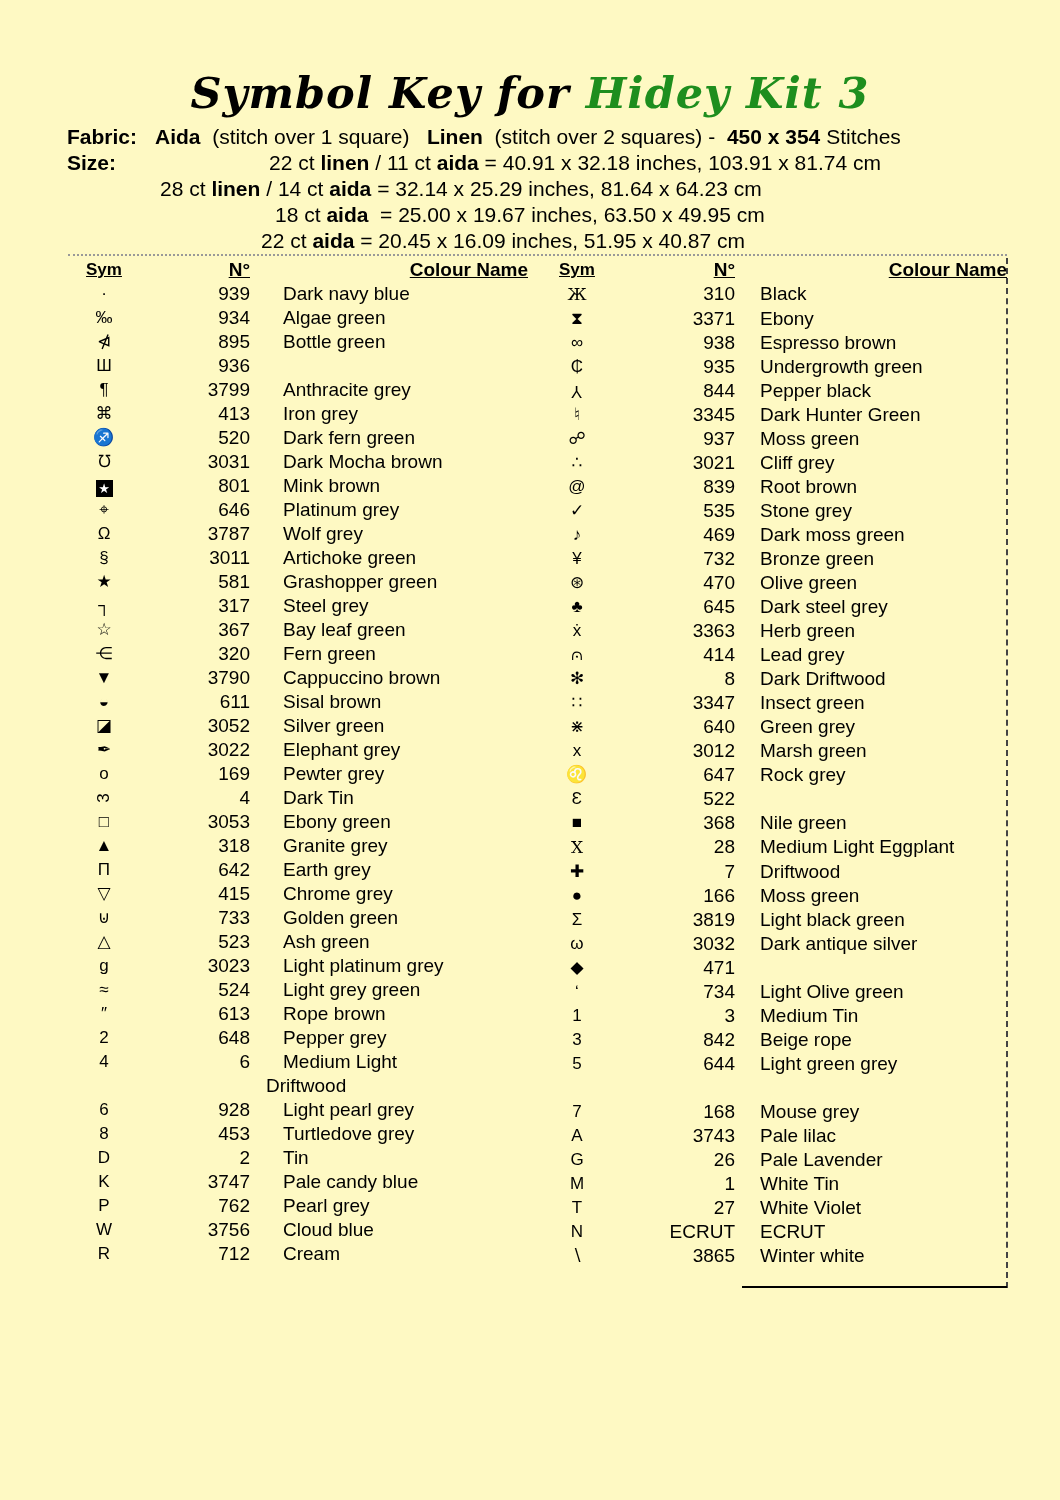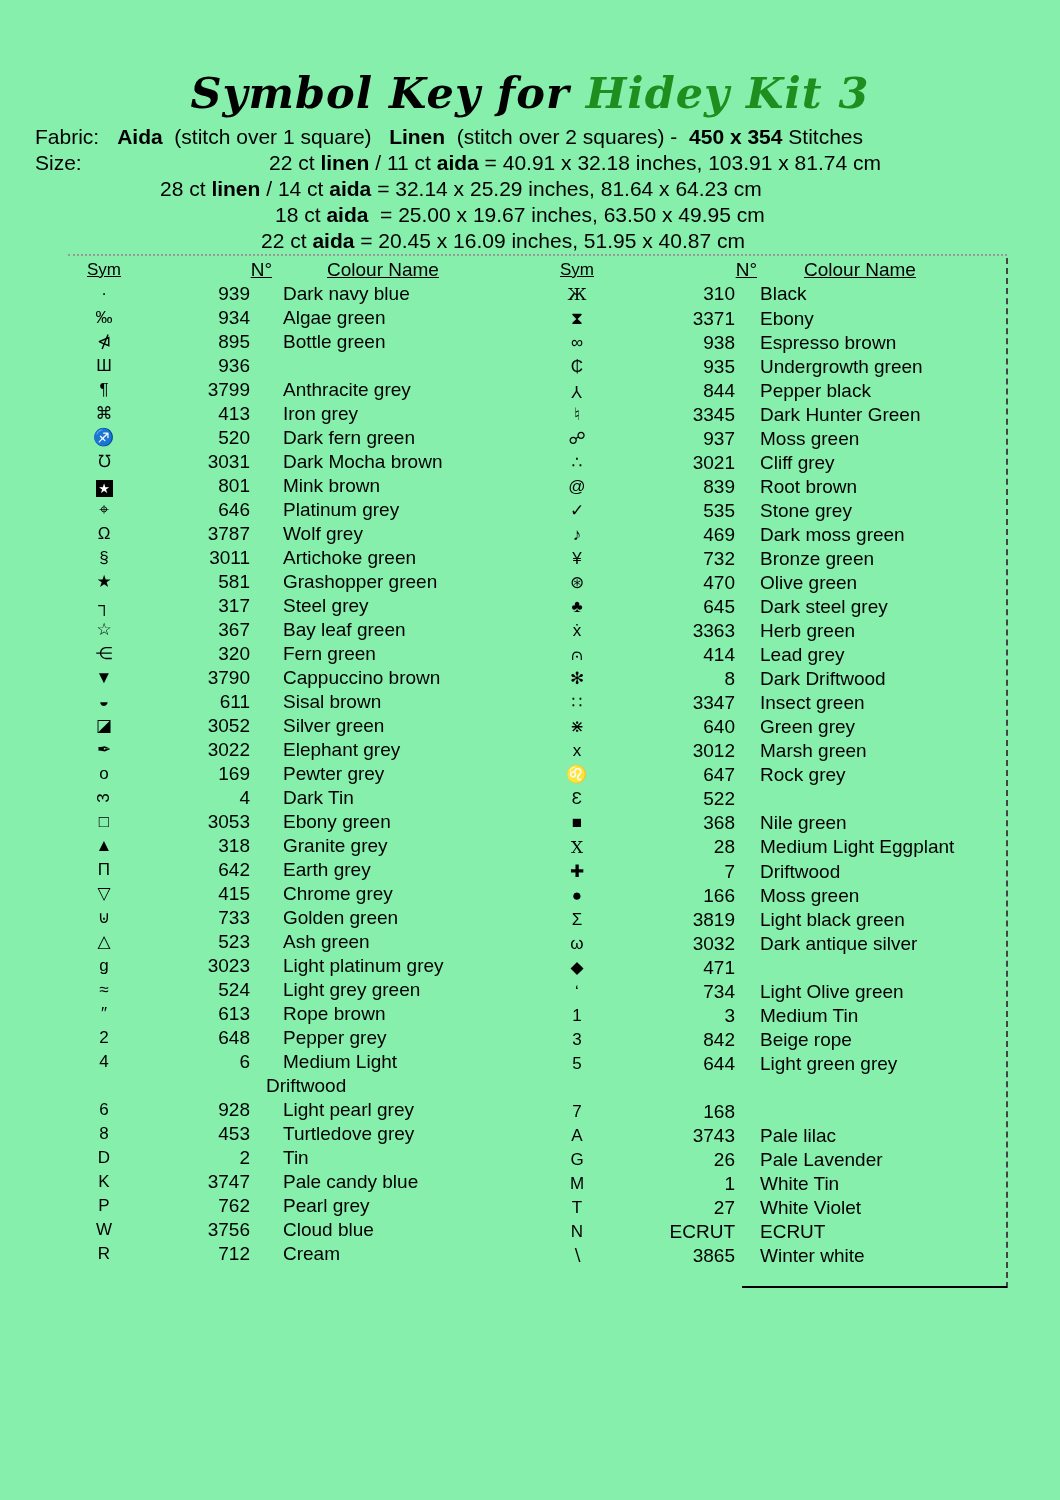--- a/index.html
+++ b/index.html
@@ -1,55 +1,55 @@
 <!DOCTYPE html>
 <html><head>
 <meta charset="utf-8">
 <style>
   html,body{margin:0;padding:0;background:#fff;}
-  .page{position:relative;width:1060px;height:1500px;background:#86efac;
+  .page{position:relative;width:1060px;height:1500px;background:#fef9c3;
         font-family:"Liberation Sans",sans-serif;color:#000;overflow:hidden;}
 
   
   .title{position:absolute;top:68px;left:0;width:100%;text-align:center;
          font-family:"DejaVu Serif",serif;font-style:italic;font-weight:bold;
          font-size:43px;letter-spacing:1px;white-space:nowrap;}
   .title .kit{margin-left:16px;}
 
   
   .info{position:absolute;left:35px;top:124px;font-size:21px;line-height:26px;width:990px;}
-  .info .lbl{font-weight:normal;display:inline-block;}
+  .info .lbl{font-weight:bold;display:inline-block;margin-left:32px;}
   .fabric-line .lbl{margin-right:18px;}
   .size-block{position:relative;}
   .size-block .lbl{position:absolute;left:0;top:0;}
   .size-line{white-space:nowrap;}
   .size-line:nth-child(2){padding-left:90px;text-align:center;}
   .size-line:nth-child(3){padding-left:125px;}
   .size-line:nth-child(4){padding-left:240px;}
   .size-line:nth-child(5){padding-left:226px;}
 
   
   .top-rule{position:absolute;left:68px;top:254px;width:939px;border-top:2px dotted #999;}
   .right-rule{position:absolute;left:1006px;top:258px;height:1030px;border-left:2px dashed #444;}
   .bottom-rule{position:absolute;left:742px;top:1286px;width:265px;border-top:2px solid #000;}
 
   
   .tgroup{position:absolute;top:258px;font-size:19px;}
   .tgroup.left{left:68px;width:460px;}
   .tgroup.right{left:545px;width:462px;}
-  .thead{display:flex;font-weight:normal;height:24px;line-height:24px;gap:22px;}
+  .thead{display:flex;font-weight:bold;height:24px;line-height:24px;}
   .thead span{text-decoration:underline;}
   .trow{display:flex;min-height:24px;line-height:24px;}
   .sym{width:72px;text-align:center;font-size:17px;}
   .num{width:110px;text-align:right;}
   .name{flex:1;padding-left:16px;text-indent:17px;white-space:pre-line;}
   .tgroup.right .sym{width:64px;}
   .tgroup.right .num{width:126px;}
   .tgroup.right .name{padding-left:25px;text-indent:0;}
-  .thead .name{text-indent:17px;}
+  .thead .name{text-indent:17px;text-align:right;}
   .tgroup.right .thead .name{text-indent:0;}
 
   
   .glyph{display:inline-block;}
   .g-inv{background:#000;color:#fff;width:17px;height:17px;line-height:18px;
          font-size:13px;vertical-align:-2px;}
   .g-rotm90{transform:rotate(-90deg);}
   .g-rot180{transform:rotate(180deg);}
   .g-serif{font-family:"DejaVu Serif",serif;}
 </style>
@@ -460,20 +460,21 @@
           <span class="name">Light green grey</span>
         </div>
         <div class="trow">
           <span class="sym"><span class="glyph"></span></span>
           <span class="num"></span>
           <span class="name"></span>
         </div>
         <div class="trow">
           <span class="sym"><span class="glyph">7</span></span>
           <span class="num">168</span>
+          <span class="name">Mouse grey</span>
         </div>
         <div class="trow">
           <span class="sym"><span class="glyph">A</span></span>
           <span class="num">3743</span>
           <span class="name">Pale lilac</span>
         </div>
         <div class="trow">
           <span class="sym"><span class="glyph">G</span></span>
           <span class="num">26</span>
           <span class="name">Pale Lavender</span>

